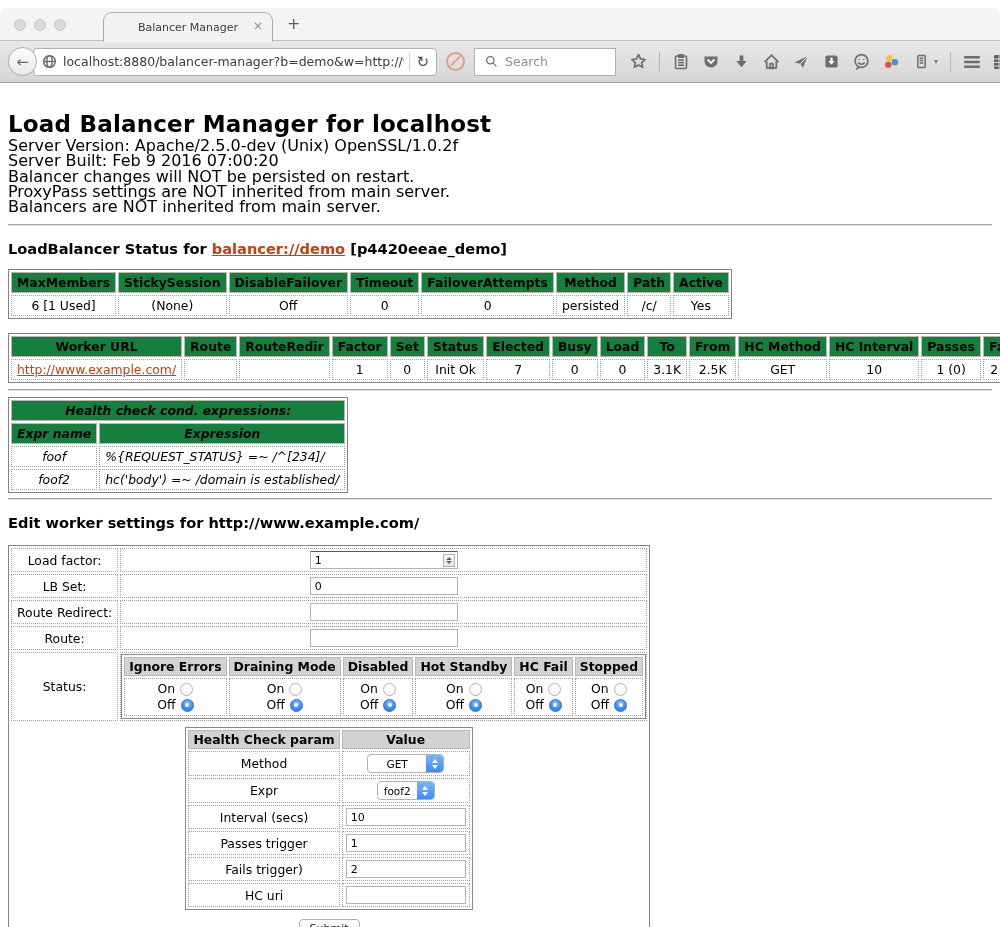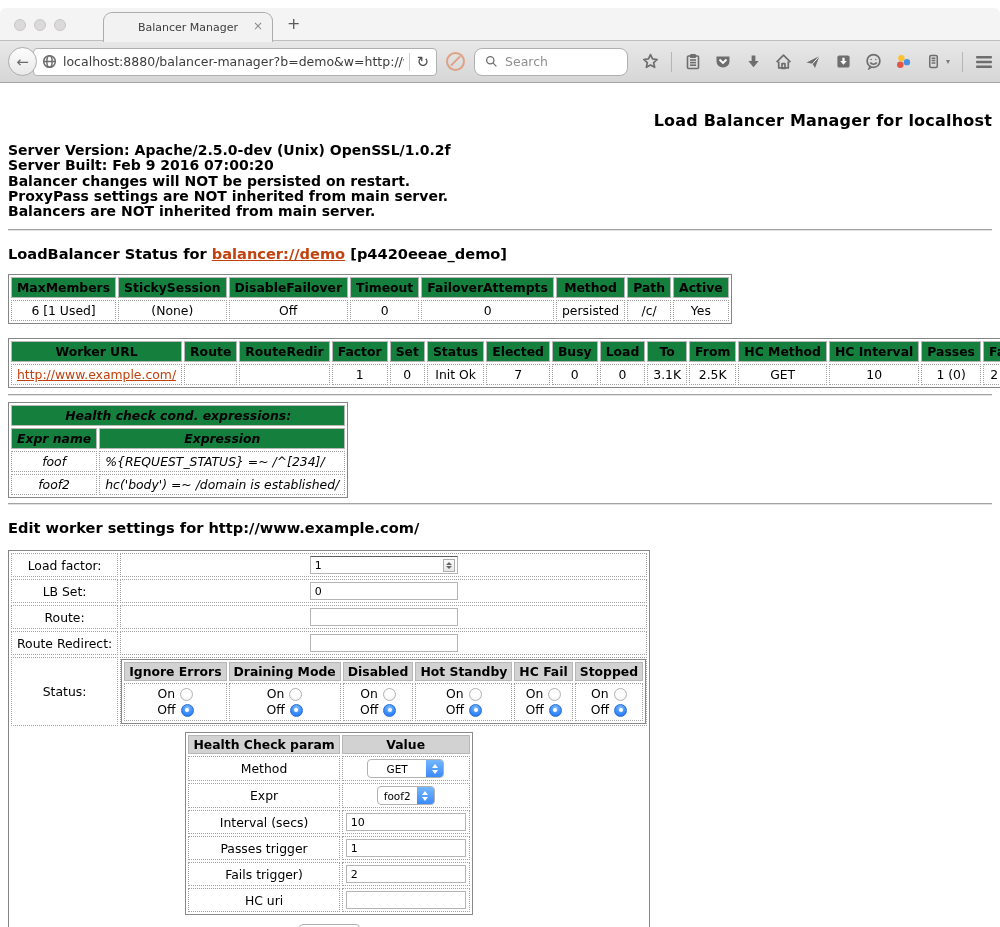--- a/index.html
+++ b/index.html
@@ -23,33 +23,33 @@
   .backbtn { width:29px; height:29px; border-radius:50%; background:linear-gradient(#fdfdfd,#e9e9e9);
              border:1px solid #adadad; display:flex; align-items:center; justify-content:center;
              color:#6b6b6b; font-size:15px; margin-right:-4px; z-index:2; flex:none; }
   .urlbar { width:404px; height:28px; background:#fff; border:1px solid #b0b0b0; border-radius:4px;
             display:flex; align-items:center; padding:0 6px; gap:5px; flex:none; }
   .urlbar input { border:none; outline:none; flex:1; font-size:12.5px; color:#3c3c3c; font-family:"DejaVu Sans",sans-serif; background:transparent; min-width:0; }
   .url-divider { width:1px; height:18px; background:#d0d0d0; flex:none; }
   .reload { color:#4c4c4c; font-size:15px; flex:none; padding:0 1px; }
   .noentry { width:19px; height:19px; border-radius:50%; border:2px solid #dfa183; position:relative; margin:0 9px; flex:none; }
   .noentry::after { content:""; position:absolute; left:1px; top:6px; width:13px; height:2px; background:#dfa183; transform:rotate(-45deg); }
-  .searchbar { width:154px; height:28px; background:#fff; border:1px solid #b0b0b0; border-radius:8px;
+  .searchbar { width:142px; height:28px; background:#fff; border:1px solid #b0b0b0; border-radius:0;
                display:flex; align-items:center; padding:0 7px; gap:5px; flex:none; }
   .searchbar input { border:none; outline:none; width:90px; font-size:12.5px; color:#3c3c3c; font-family:"DejaVu Sans",sans-serif; background:transparent; }
   .searchbar input::placeholder { color:#8f8f8f; }
   .iconrow { display:flex; align-items:center; gap:12px; margin-left:13px; }
   .tb-divider { width:1px; height:20px; background:#b6b5b5; }
   .ticon { display:flex; align-items:center; justify-content:center; width:18px; height:18px; }
   .caret-down { font-size:8px; color:#7a7a7a; margin-left:-8px; }
 
   
   .page { padding:0 8px; color:#000; }
-  h1 { font-size:16px; font-weight:bold; margin:28px 0 0 0; letter-spacing:0.2px;text-align:right; }
-  .info { font-size:14px; line-height:15.3px; margin-top:13px;font-weight:bold; }
+  h1 { font-size:23px; font-weight:bold; margin:28px 0 0 0; letter-spacing:0.2px; }
+  .info { font-size:16px; line-height:15.3px; margin-top:1px; }
   hr.rule { border:none; height:2px; background:#a3a3a3; border-bottom:1px solid #e2e2e2; margin:10px 0 0 0; }
   h3.sect { font-size:14.6px; font-weight:bold; margin:14px 0 0 0; }
   a.plink { color:#c2410c; text-decoration:underline; }
 
   table.classic { border:1px solid #858585; border-spacing:2px; background:#fff; font-size:12.4px; }
   table.classic th { background:#15803d; border:1px solid #b7b7b7; font-weight:bold; padding:2px 5px; text-align:center; white-space:nowrap; }
   table.classic td { border:1px dotted #9f9f9f; padding:2px 5px; text-align:center; white-space:nowrap; }
 
   .tbl-balancer { margin-top:12px; width:616px; }
   .tbl-worker   { margin-top:14px; width:960px; }
@@ -363,25 +363,25 @@
                   <i class="dn"></i>
                 </span>
           </span>
         </td>
       </tr>
       <tr>
         <td class="flabel">LB Set:</td>
         <td class="fvalue"><input class="fld" type="text" value="0" style=""></td>
       </tr>
       <tr>
+        <td class="flabel">Route Redirect:</td>
+        <td class="fvalue"><input class="fld" type="text" style=""></td>
+      </tr>
+      <tr>
         <td class="flabel">Route:</td>
-        <td class="fvalue"><input class="fld" type="text" style=""></td>
-      </tr>
-      <tr>
-        <td class="flabel">Route Redirect:</td>
         <td class="fvalue"><input class="fld" type="text" style=""></td>
       </tr>
       <tr>
         <td class="flabel">Status:</td>
         <td class="nopad">
           <table class="nested">
             <tbody>
                   <tr>
               <th>Ignore Errors</th>
               <th>Draining Mode</th>

